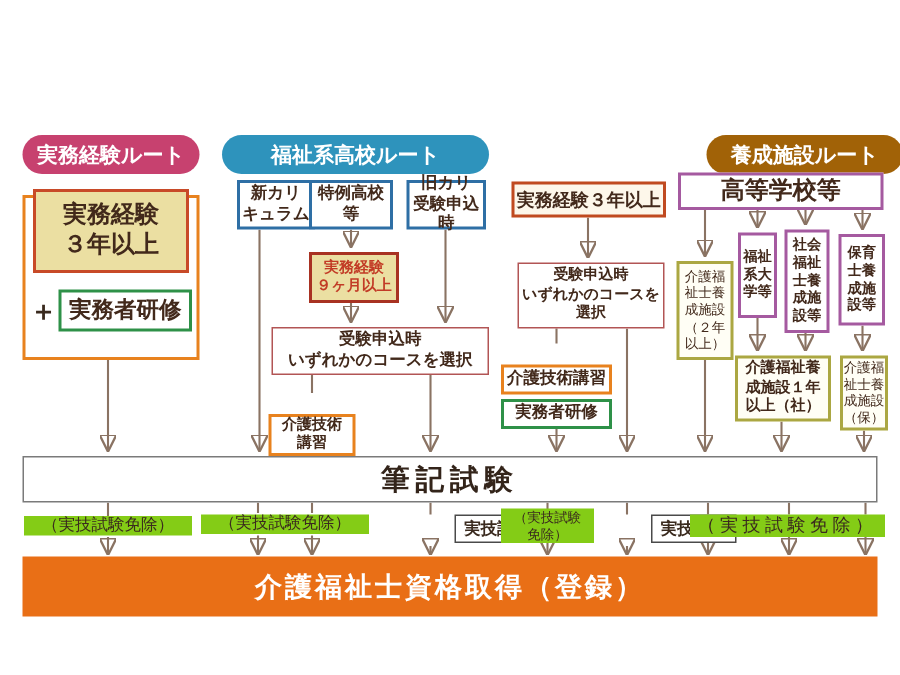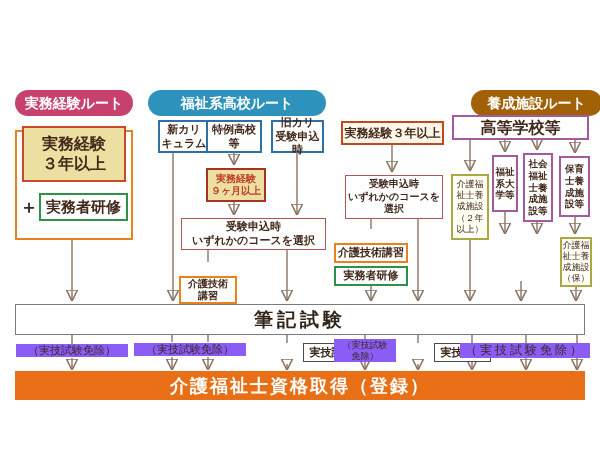--- a/index.html
+++ b/index.html
@@ -8,21 +8,21 @@
   .title { position:absolute; left:0; top:20px; width:600px; text-align:center;
            font-size:25px; font-weight:bold; color:#53321F; letter-spacing:2px; }
   .pill { position:absolute; box-sizing:border-box; border-radius:16px; color:#fff;
           font-weight:bold; display:flex; align-items:center; justify-content:center;
           text-align:center; white-space:pre-line; line-height:1.2; }
   .box  { position:absolute; box-sizing:border-box; background:#fff; display:flex;
           align-items:center; justify-content:center; text-align:center;
           white-space:pre-line; color:#42291B; font-weight:bold; line-height:1.25; }
   .lbl  { position:absolute; box-sizing:border-box; display:flex; align-items:center;
           justify-content:center; text-align:center; white-space:pre-line;
-          color:#3A2A1E; line-height:1.15; background:#8b5cf6; }
+          color:#3A2A1E; line-height:1.15; background:#84cc16; }
   .frame{ position:absolute; box-sizing:border-box; background:#fff; }
   .bd-blue   { border:2px solid #2E6FA5; }
   .bd-purple { border:2px solid #A55AA0; }
   .bd-olive  { border:2px solid #ABA742; background:#FFFEF5; }
   .bd-orange { border:2px solid #E8821E;margin-top:12px; }
   .bd-green  { border:2px solid #2E9148; }
   .bd-redthk { border:2px solid #C04A20; }
   .bd-select { border:1.5px solid #B25555; font-weight:bold; }
   .bg-tan    { background:#EBDFA2; }
   .exam { position:absolute; box-sizing:border-box; background:#fff; border:1px solid #7a7a7a;
@@ -143,31 +143,34 @@
 学等</div>
   <div class="box bd-purple" style="left:523px;top:153px;width:30px;height:69px;font-size:9.5px;">社会
 福祉
 士養
 成施
 設等</div>
   <div class="box bd-purple" style="left:559px;top:156px;width:31px;height:61px;font-size:9.5px;">保育
 士養
 成施
 設等</div>
+  <div class="box bd-olive" style="left:490px;top:237px;width:64px;height:44px;font-size:10px;">介護福祉養
+成施設１年
+以上（社）</div>
   <div class="box bd-olive" style="left:560px;top:237px;width:32px;height:50px;font-size:9px;font-weight:normal;">介護福
 祉士養
 成施設
 （保）</div>
 
   <div class="exam" style="left:15px;top:304px;width:570px;height:31px;">筆記試験</div>
 
   <div class="lbl" style="left:16px;top:344px;width:112px;height:13px;font-size:11px;">（実技試験免除）</div>
   <div class="lbl" style="left:134px;top:343px;width:112px;height:13px;font-size:11px;">（実技試験免除）</div>
   <div class="jbox" style="left:259px;top:343px;width:57px;height:19px;">実技試験</div>
   <div class="lbl" style="left:334px;top:339px;width:62px;height:23px;font-size:9px;">（実技試験
 免除）</div>
   <div class="jbox" style="left:390px;top:343px;width:57px;height:19px;">実技試験</div>
   <div class="lbl" style="left:460px;top:343px;width:130px;height:15px;font-size:12px;letter-spacing:3px;">（実技試験免除）</div>
 
-  <div class="goal" style="left:15px;top:371px;width:570px;height:29px;">介護福祉士資格取得（登録）</div>
+  <div class="goal" style="left:15px;top:371px;width:570px;height:40px;">介護福祉士資格取得（登録）</div>
 
 
 </div>
 
 </body></html>

